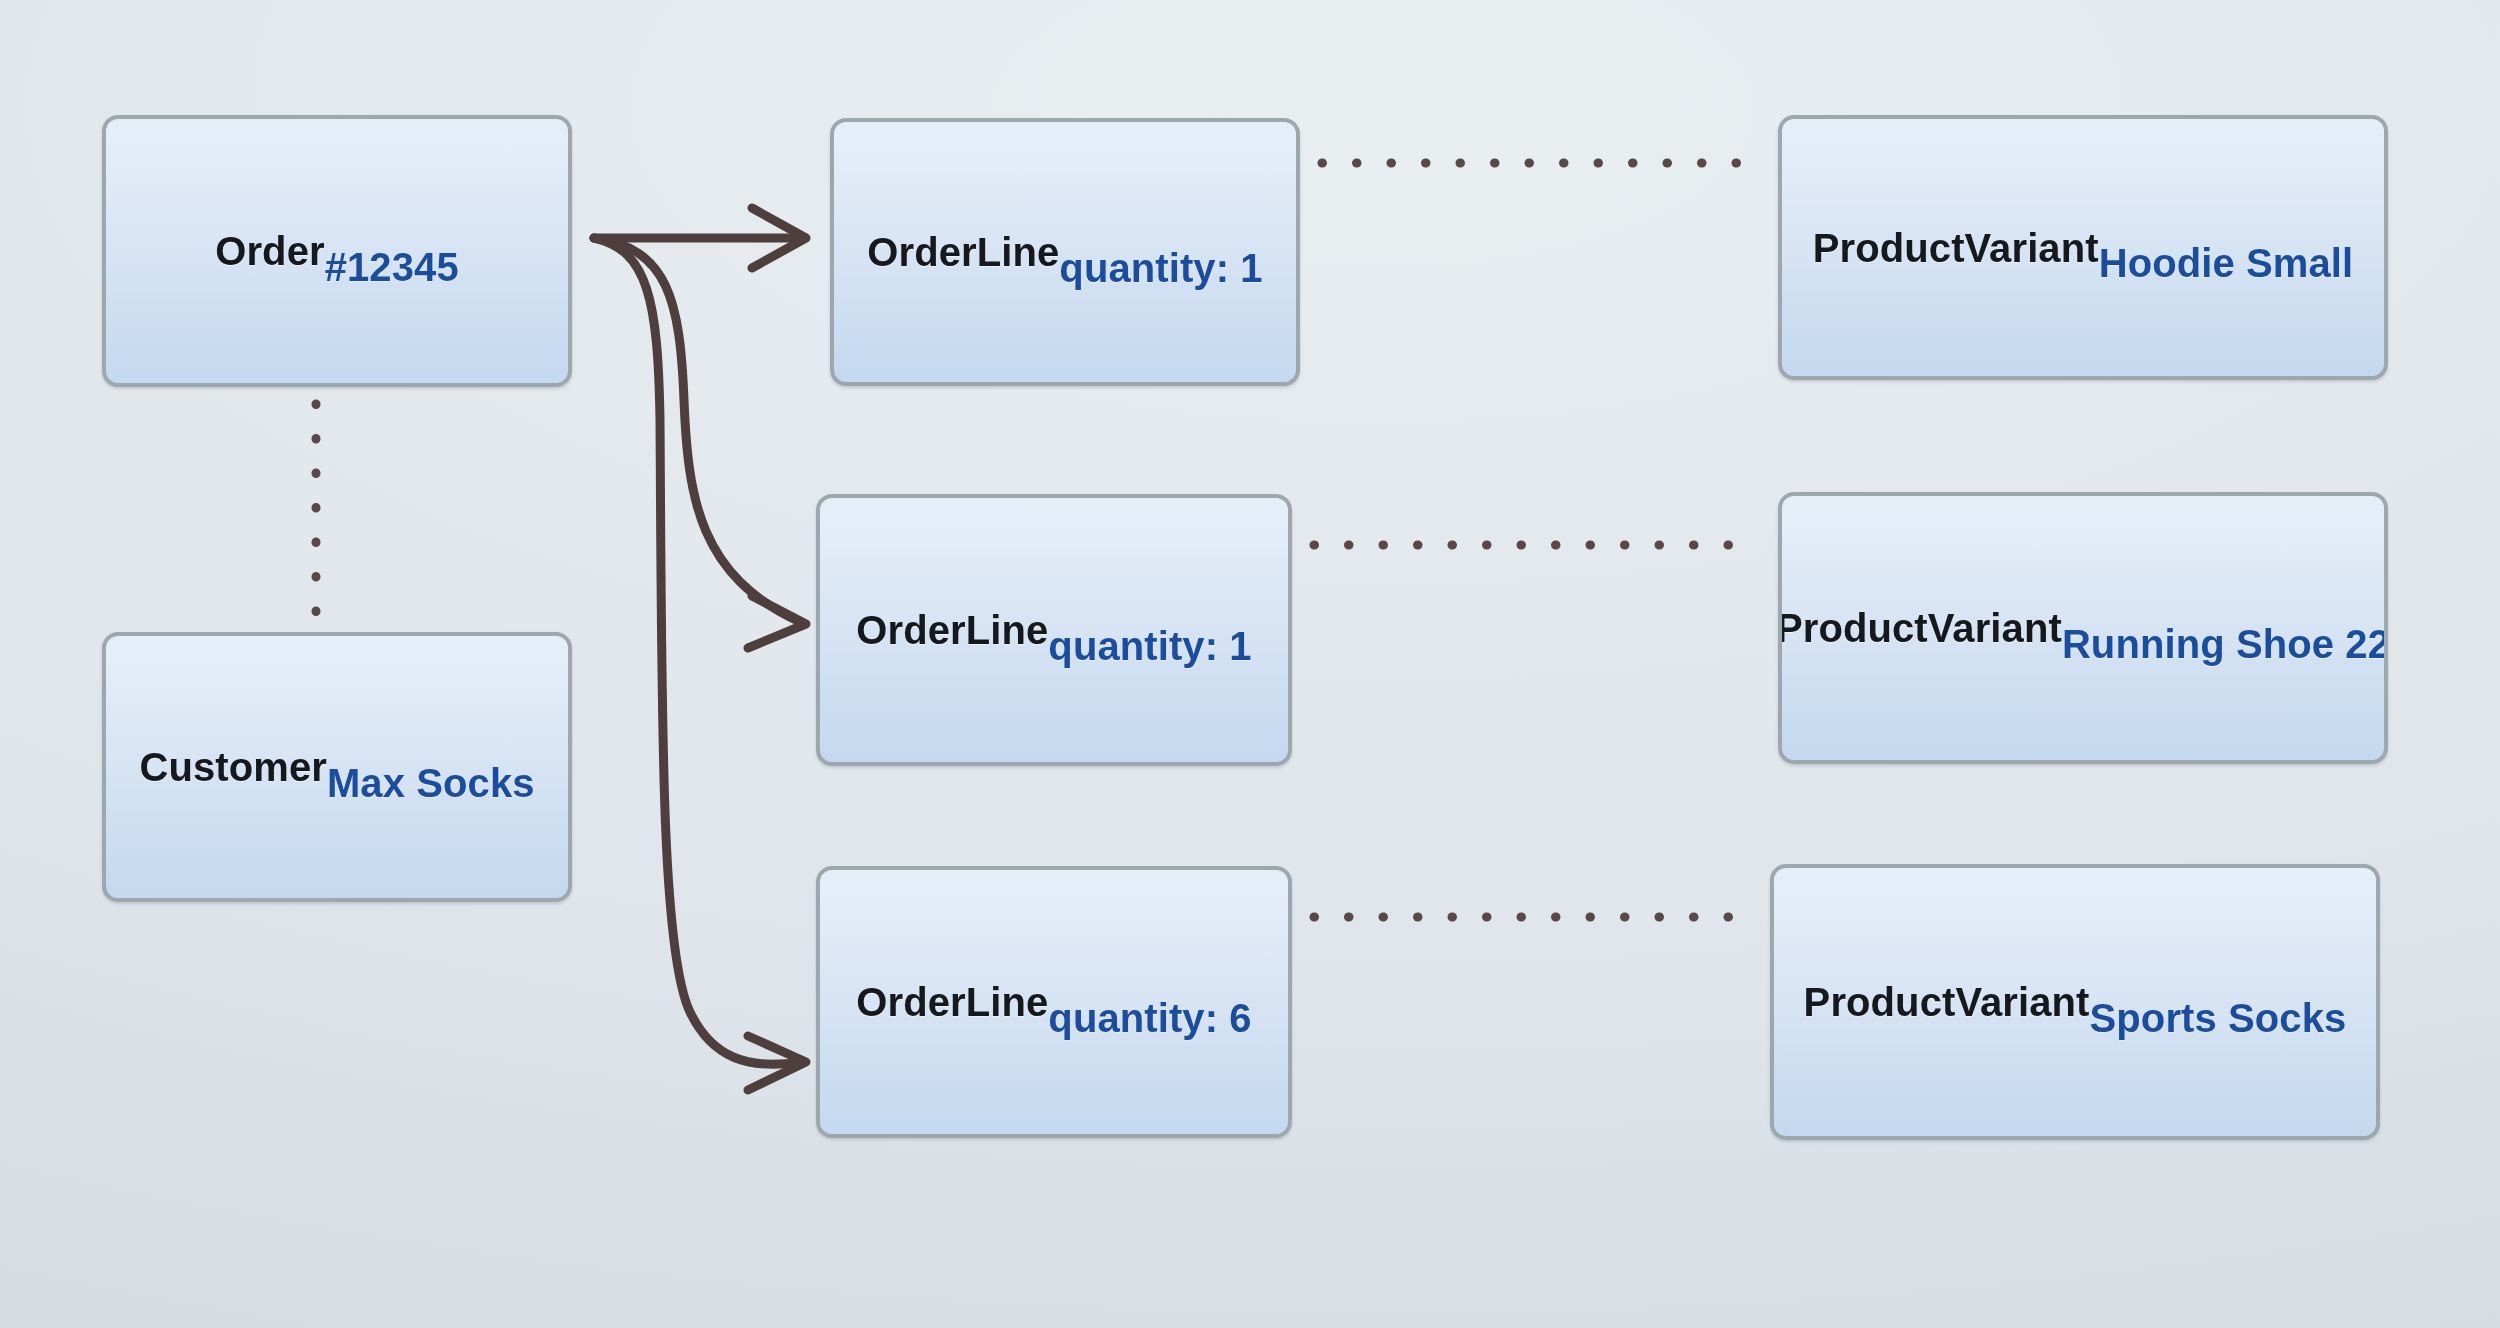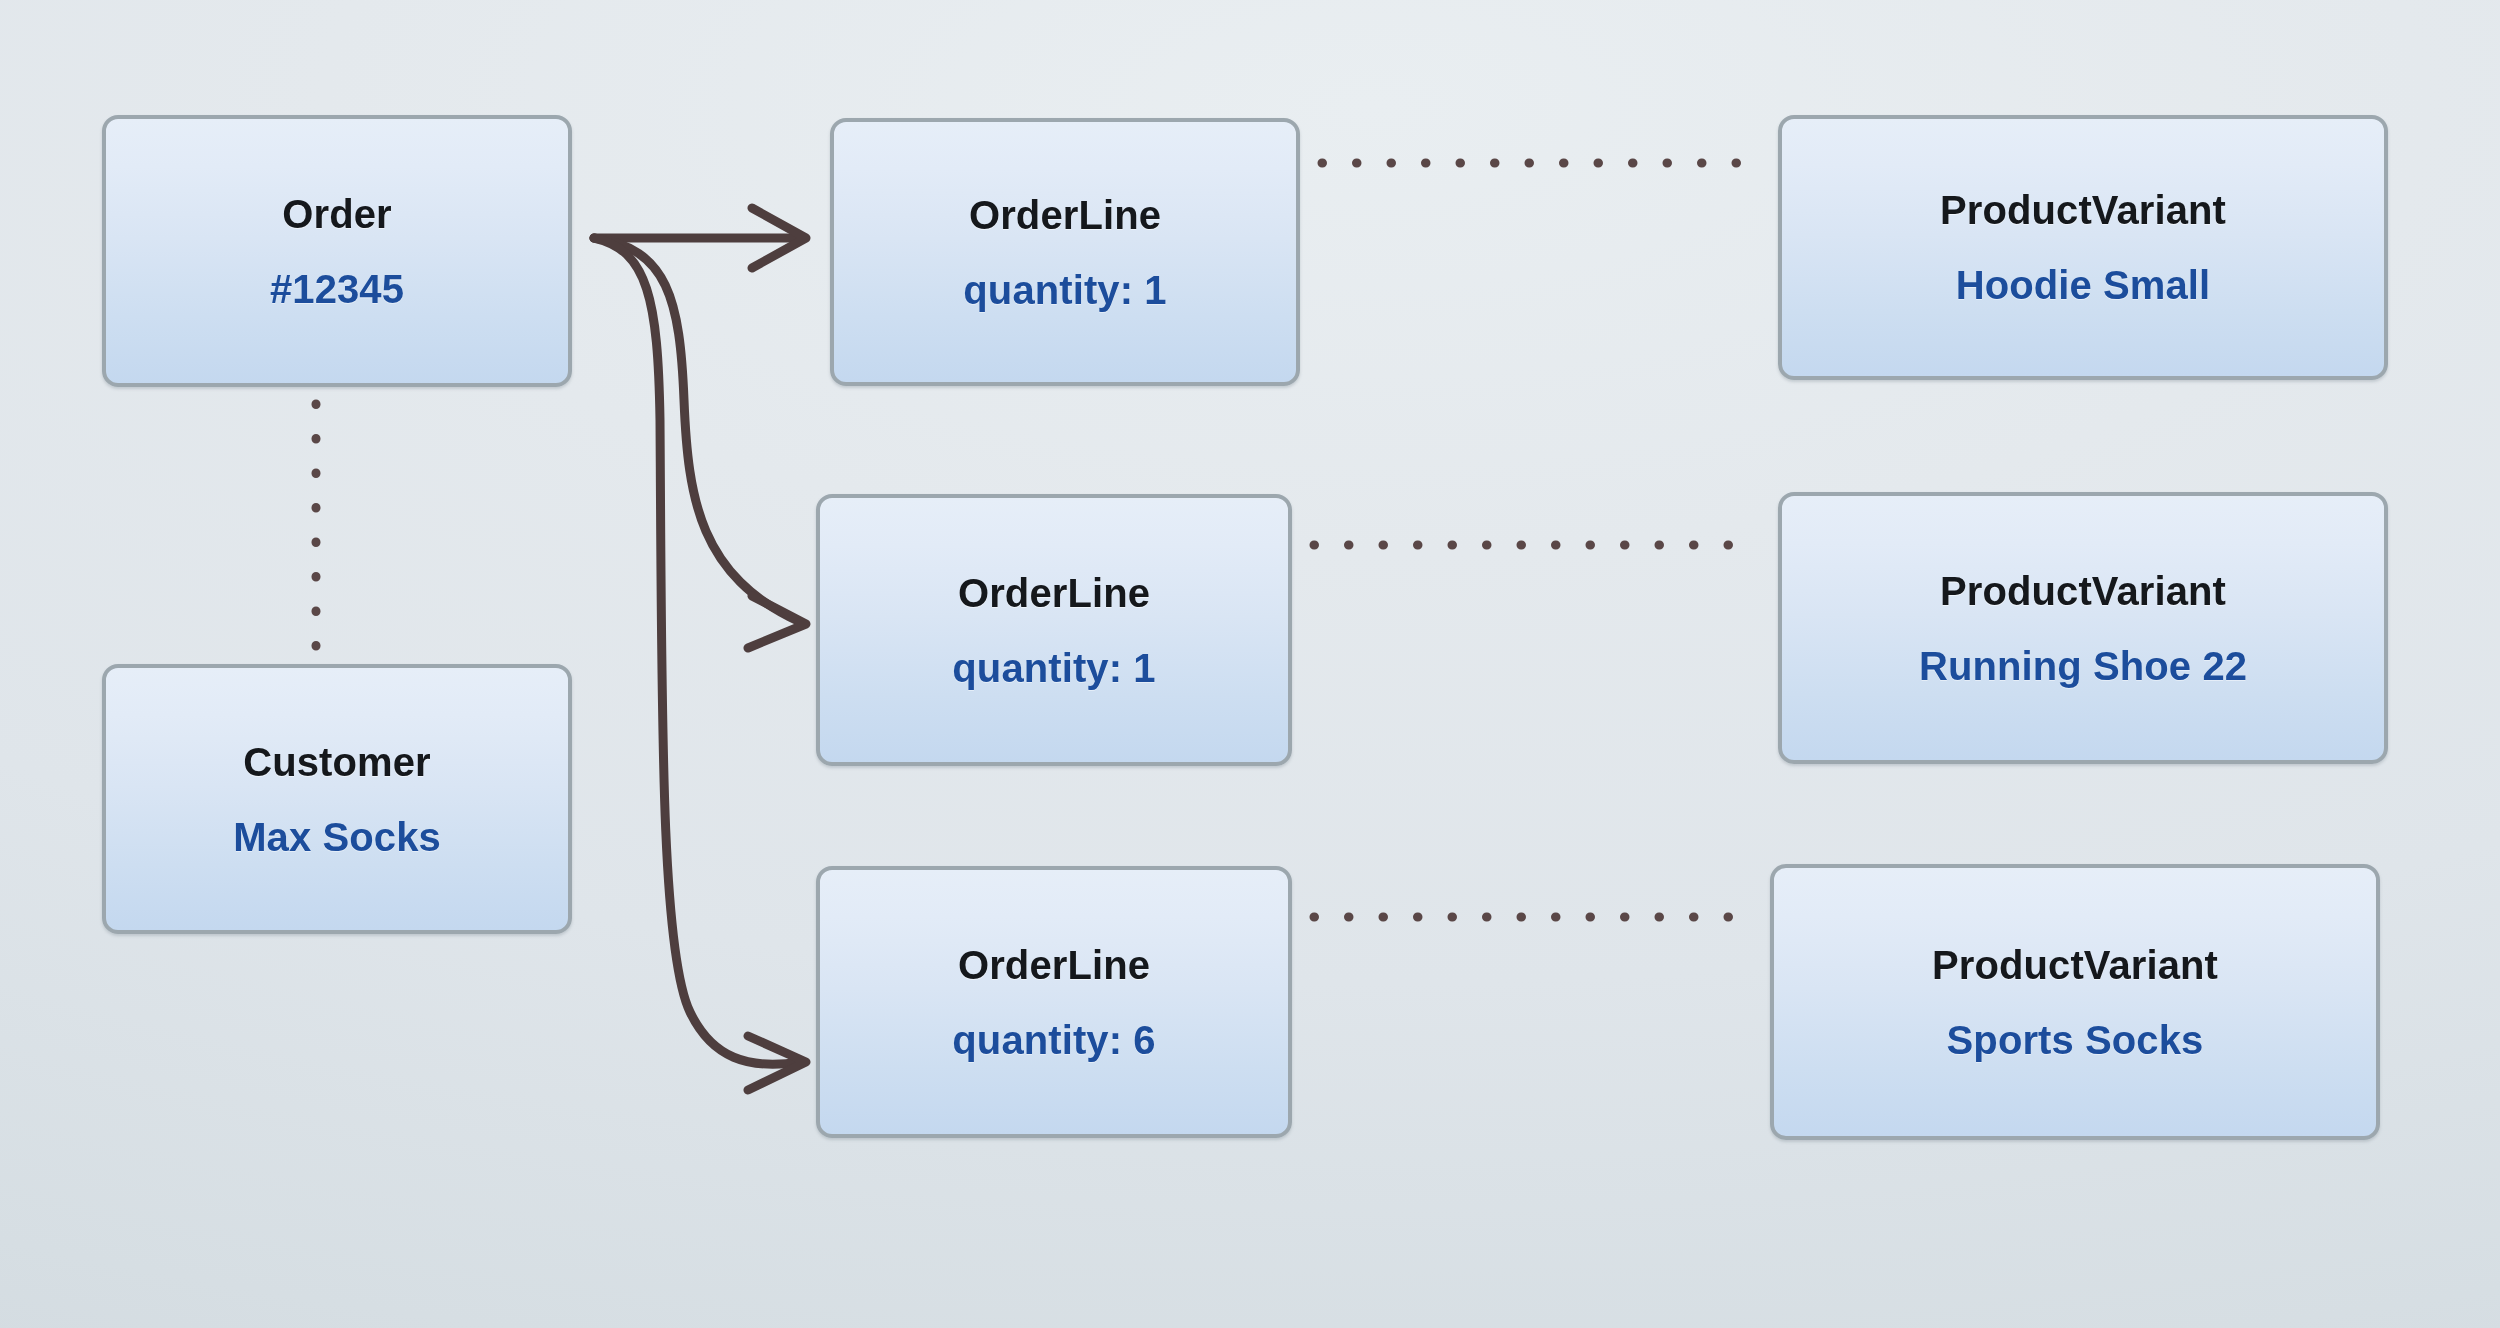--- a/index.html
+++ b/index.html
@@ -45,21 +45,21 @@
     border: 4px solid #9ca7ae;
     border-radius: 16px;
     background: linear-gradient(to bottom,
       #e6eef8 0%,
       #e2ebf7 18%,
       #d9e5f4 45%,
       #cddef1 75%,
       #c4d8ef 100%);
     box-shadow: 0 2px 3px rgba(120,132,142,0.30);
     display: flex;
-    flex-direction: column;
+    flex-direction: row;
     align-items: center;
     justify-content: center;
     text-align: right;
     overflow: hidden;
   }
 
   .node-title {
     color: #15181c;
     font-weight: bold;
     font-size: 40px;
@@ -75,21 +75,21 @@
     font-size: 40px;
     line-height: 1.1;
     letter-spacing: 0.1px;
     text-shadow: 0 1px 0 rgba(255,255,255,0.45);
     white-space: nowrap;
     margin-top: 31px;
   }
 
   
   #node-order       { left: 102px;  top: 115px;  width: 470px; height: 272px; }
-  #node-customer    { left: 102px;  top: 664px;  width: 470px; height: 270px; }
+  #node-customer    { left: 102px;  top: 632px;  width: 470px; height: 270px; }
   #node-orderline-1 { left: 830px;  top: 118px;  width: 470px; height: 268px; }
   #node-orderline-2 { left: 816px;  top: 494px;  width: 476px; height: 272px; }
   #node-orderline-3 { left: 816px;  top: 866px;  width: 476px; height: 272px; }
   #node-variant-1   { left: 1778px; top: 115px;  width: 610px; height: 265px; }
   #node-variant-2   { left: 1778px; top: 492px;  width: 610px; height: 272px; }
   #node-variant-3   { left: 1770px; top: 864px;  width: 610px; height: 276px; }
 </style>
 </head>
 <body>
 

